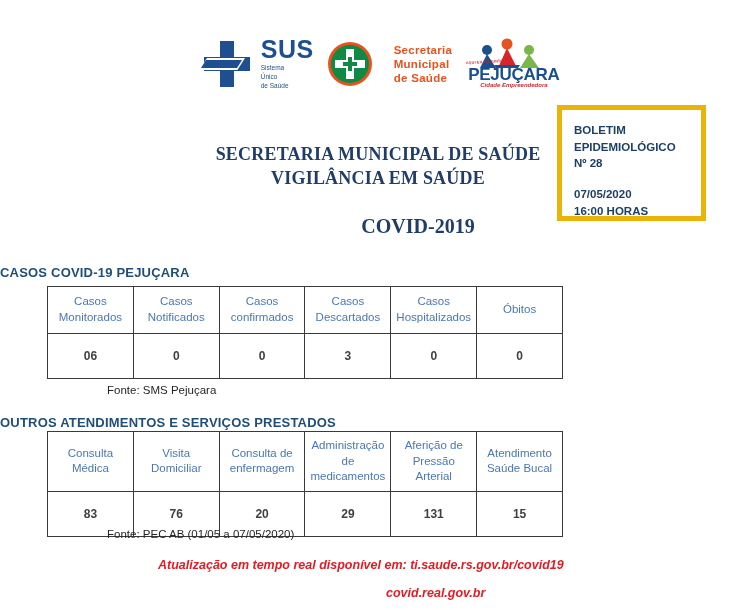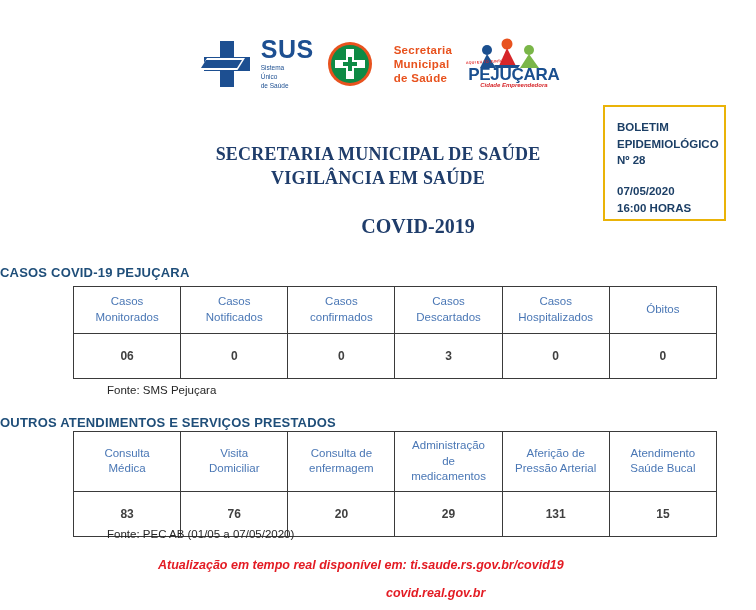--- a/index.html
+++ b/index.html
@@ -97,23 +97,23 @@
     color: #1a4f8f; letter-spacing: -0.3px; font-family: "Liberation Sans", sans-serif;
   }
   .pej-slogan {
     position: absolute; left: 14px; top: 44px; font-size: 6px; color: #d6262a;
     font-style: italic; font-weight: bold;
   }
 
   
   .boletim-box {
     position: absolute;
-    left: 603px; top: 105px;
-    width: 123px; height: 116px;
-    border: 2px solid #eab308;
+    left: 557px; top: 105px;
+    width: 149px; height: 116px;
+    border: 5px solid #eab308;
     box-sizing: border-box;
     padding: 12px 0 0 12px;
     color: #1c3f66;
     font-size: 11.5px;
     font-weight: bold;
     line-height: 1.45;
   }
   .boletim-box .spacer { height: 14px; }
 
   
@@ -148,22 +148,22 @@
     font-weight: bold;
     color: #1f4e79;
     letter-spacing: 0.2px;
   }
   #heading-casos { top: 265px; }
   #heading-outros { top: 415px; }
 
   
   table.data-table {
     position: absolute;
-    left: 73px;
-    width: 644px;
+    left: 47px;
+    width: 516px;
     border-collapse: collapse;
     table-layout: fixed;
   }
   table.data-table th, table.data-table td {
     border: 1px solid #3a3a3a;
     text-align: center;
     vertical-align: middle;
   }
   table.data-table th {
     color: #4a77b5;

